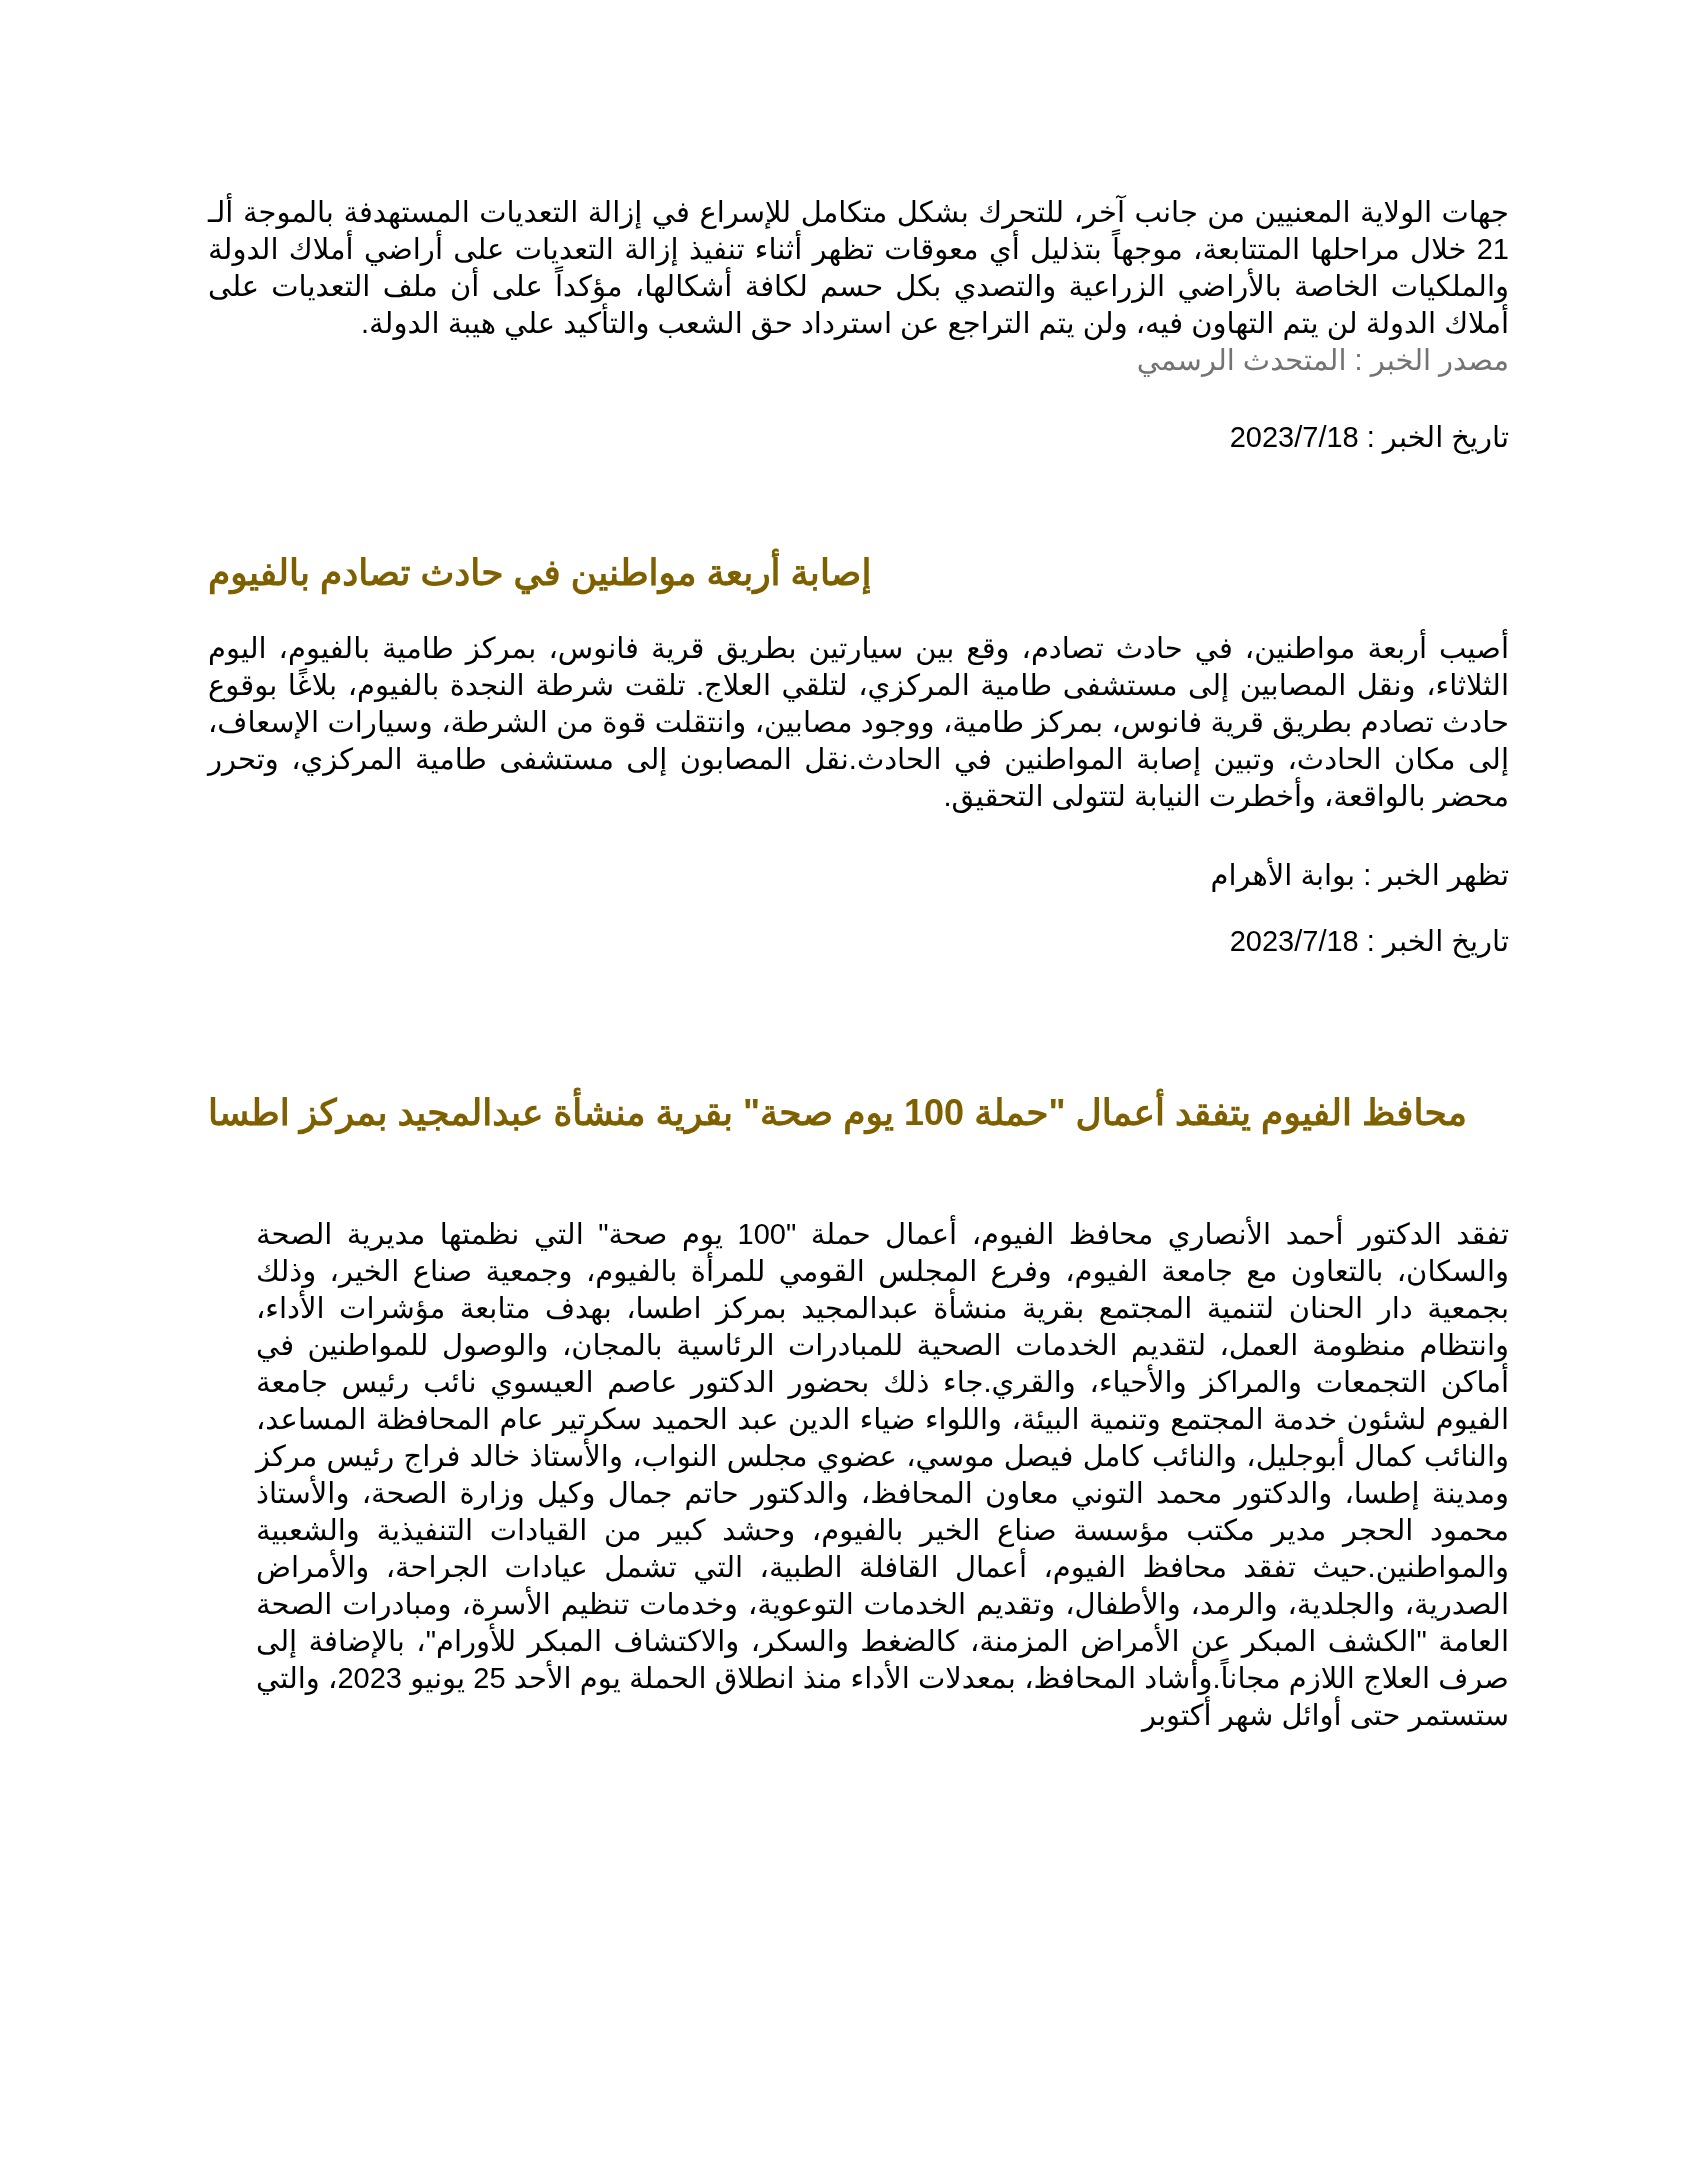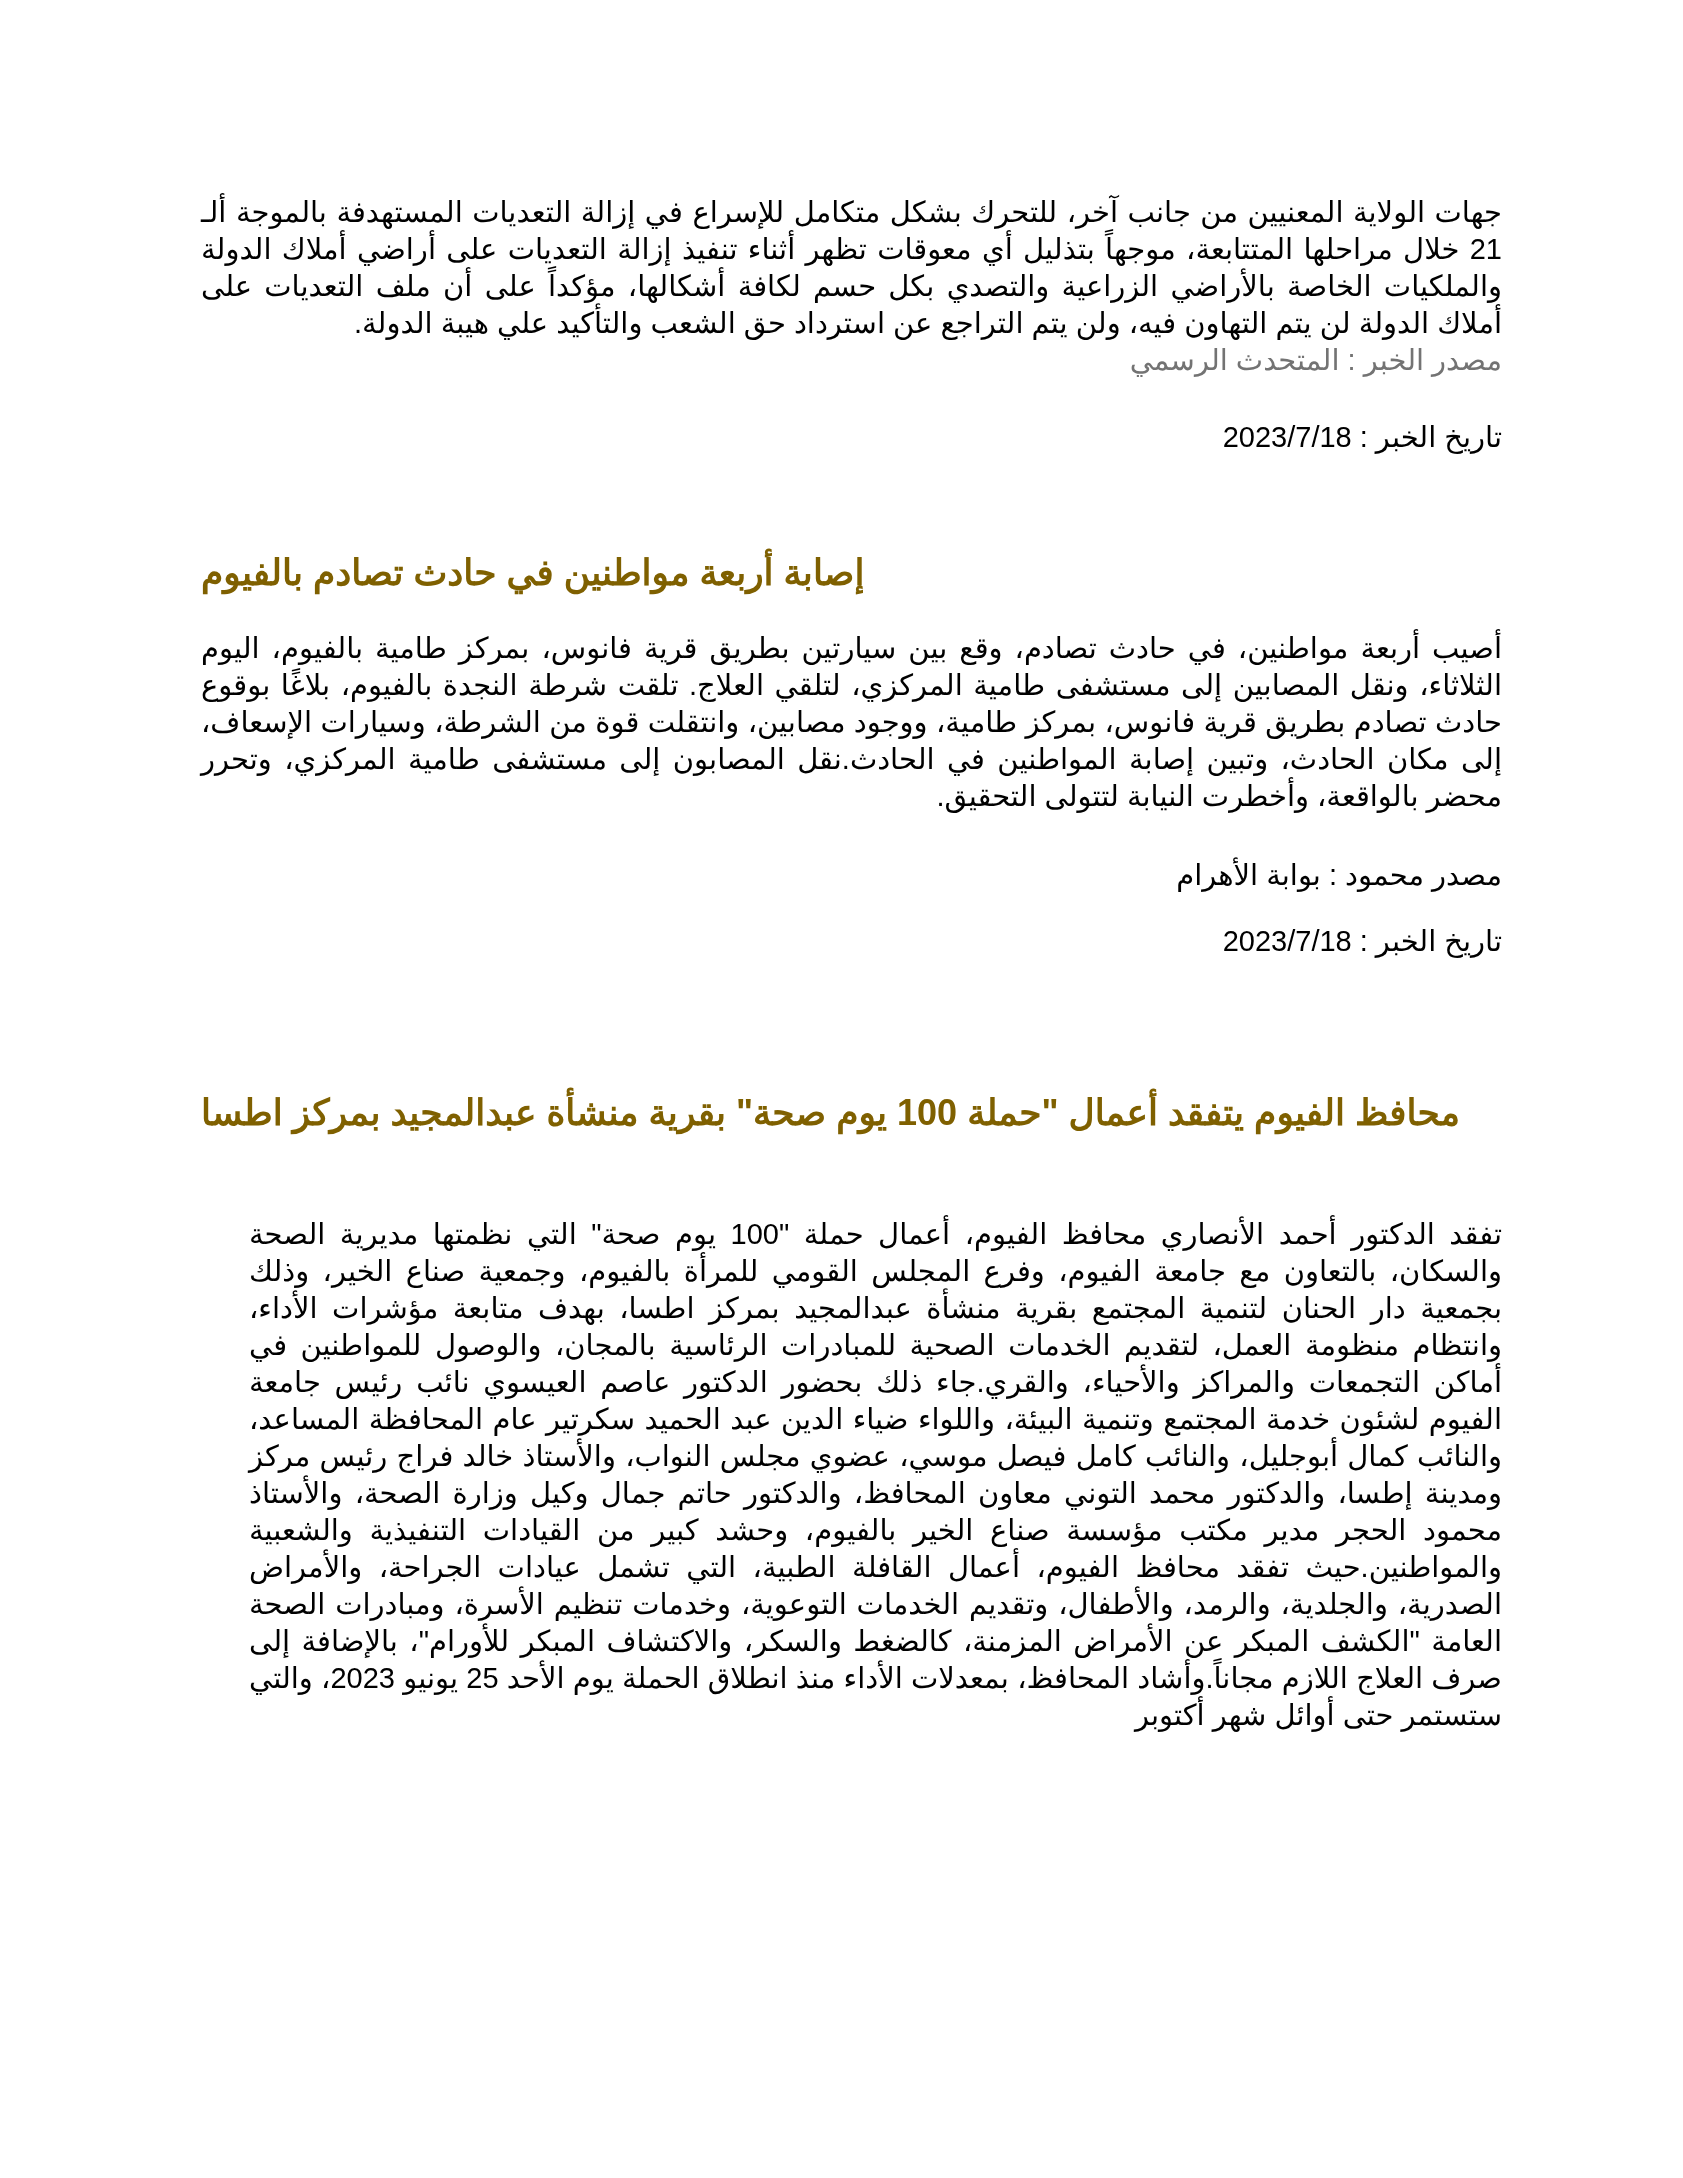--- a/index.html
+++ b/index.html
@@ -10,21 +10,21 @@
     body {
       width: 1683px;
       height: 2178px;
       position: relative;
       overflow: hidden;
       font-family: "Liberation Sans", sans-serif;
       color: #000000;
     }
     .page {
       position: absolute;
-      left: 201px;
+      left: 208px;
       top: 194px;
       width: 1301px;
       direction: rtl;
     }
     .para {
       font-size: 29px;
       line-height: 37px;
       text-align: justify;
       text-align-last: right;
       margin: 0;
@@ -58,21 +58,21 @@
 
   <section>
     <p class="para" style="color: rgb(0, 0, 0);">جهات الولاية المعنيين من جانب آخر، للتحرك بشكل متكامل للإسراع في إزالة التعديات المستهدفة بالموجة ألـ 21 خلال مراحلها المتتابعة، موجهاً بتذليل أي معوقات تظهر أثناء تنفيذ إزالة التعديات على أراضي أملاك الدولة والملكيات الخاصة بالأراضي الزراعية والتصدي بكل حسم لكافة أشكالها، مؤكداً على أن ملف التعديات على أملاك الدولة لن يتم التهاون فيه، ولن يتم التراجع عن استرداد حق الشعب والتأكيد علي هيبة الدولة.</p>
     <p class="meta" style="color: #737373;">مصدر الخبر : المتحدث الرسمي</p>
     <p class="meta block1-date" style="color: rgb(0, 0, 0);">تاريخ الخبر : 2023/7/18</p>
   </section>
 
   <section>
     <h2 class="title title1" style="color: rgb(127, 96, 0);">إصابة أربعة مواطنين في حادث تصادم بالفيوم</h2>
     <p class="para para2" style="color: rgb(0, 0, 0);">أصيب أربعة مواطنين، في حادث تصادم، وقع بين سيارتين بطريق قرية فانوس، بمركز طامية بالفيوم، اليوم الثلاثاء، ونقل المصابين إلى مستشفى طامية المركزي، لتلقي العلاج. تلقت شرطة النجدة بالفيوم، بلاغًا بوقوع حادث تصادم بطريق قرية فانوس، بمركز طامية، ووجود مصابين، وانتقلت قوة من الشرطة، وسيارات الإسعاف، إلى مكان الحادث، وتبين إصابة المواطنين في الحادث.نقل المصابون إلى مستشفى طامية المركزي، وتحرر محضر بالواقعة، وأخطرت النيابة لتتولى التحقيق.</p>
-    <p class="meta meta2-source" style="color: rgb(0, 0, 0);">مصدر محمود : بوابة الأهرام</p>
+    <p class="meta meta2-source" style="color: rgb(0, 0, 0);">تظهر الخبر : بوابة الأهرام</p>
     <p class="meta meta2-date" style="color: rgb(0, 0, 0);">تاريخ الخبر : 2023/7/18</p>
   </section>
 
   <section>
     <h2 class="title title2" style="color: rgb(127, 96, 0);">محافظ الفيوم يتفقد أعمال "حملة 100 يوم صحة" بقرية منشأة عبدالمجيد بمركز اطسا</h2>
     <p class="para para3" style="color: rgb(0, 0, 0);">تفقد الدكتور أحمد الأنصاري محافظ الفيوم، أعمال حملة "100 يوم صحة" التي نظمتها مديرية الصحة والسكان، بالتعاون مع جامعة الفيوم، وفرع المجلس القومي للمرأة بالفيوم، وجمعية صناع الخير، وذلك بجمعية دار الحنان لتنمية المجتمع بقرية منشأة عبدالمجيد بمركز اطسا، بهدف متابعة مؤشرات الأداء، وانتظام منظومة العمل، لتقديم الخدمات الصحية للمبادرات الرئاسية بالمجان، والوصول للمواطنين في أماكن التجمعات والمراكز والأحياء، والقري.جاء ذلك بحضور الدكتور عاصم العيسوي نائب رئيس جامعة الفيوم لشئون خدمة المجتمع وتنمية البيئة، واللواء ضياء الدين عبد الحميد سكرتير عام المحافظة المساعد، والنائب كمال أبوجليل، والنائب كامل فيصل موسي، عضوي مجلس النواب، والأستاذ خالد فراج رئيس مركز ومدينة إطسا، والدكتور محمد التوني معاون المحافظ، والدكتور حاتم جمال وكيل وزارة الصحة، والأستاذ محمود الحجر مدير مكتب مؤسسة صناع الخير بالفيوم، وحشد كبير من القيادات التنفيذية والشعبية والمواطنين.حيث تفقد محافظ الفيوم، أعمال القافلة الطبية، التي تشمل عيادات الجراحة، والأمراض الصدرية، والجلدية، والرمد، والأطفال، وتقديم الخدمات التوعوية، وخدمات تنظيم الأسرة، ومبادرات الصحة العامة "الكشف المبكر عن الأمراض المزمنة، كالضغط والسكر، والاكتشاف المبكر للأورام"، بالإضافة إلى صرف العلاج اللازم مجاناً.وأشاد المحافظ، بمعدلات الأداء منذ انطلاق الحملة يوم الأحد 25 يونيو 2023، والتي ستستمر حتى أوائل شهر أكتوبر</p>
   </section>
 
 </div>
 

